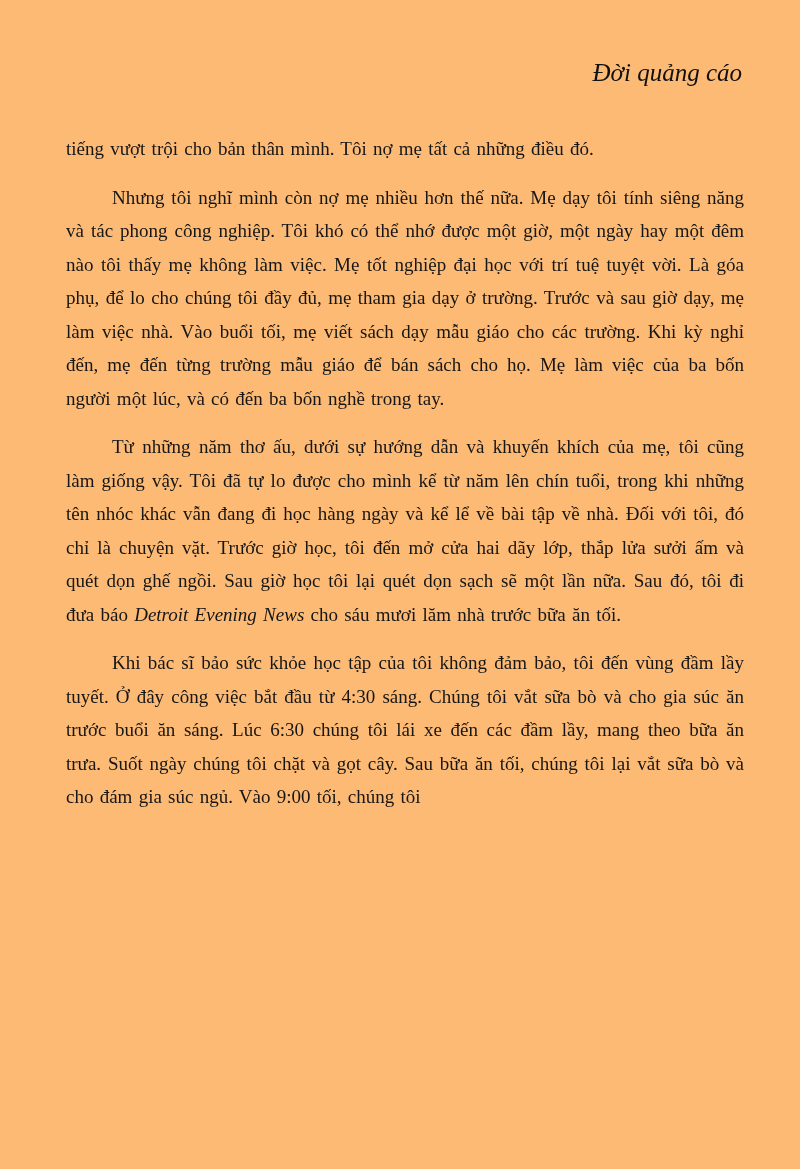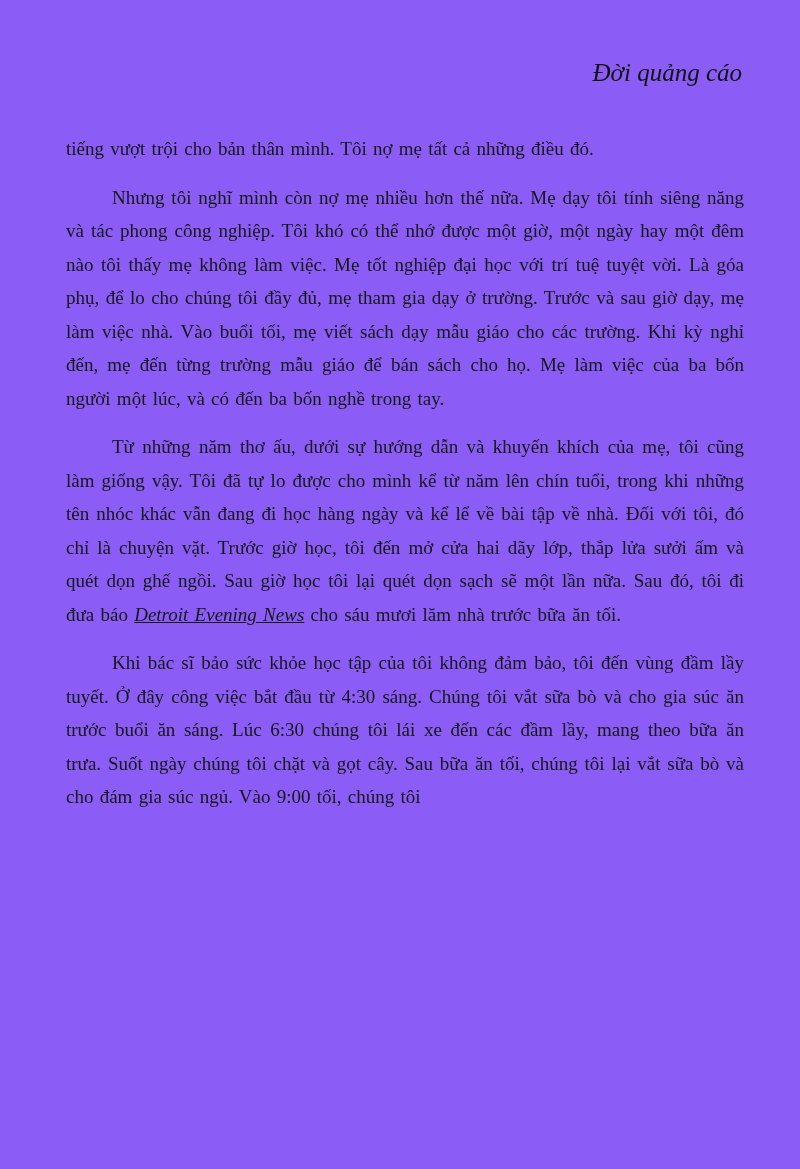--- a/index.html
+++ b/index.html
@@ -5,21 +5,21 @@
   html, body {
     margin: 0;
     padding: 0;
     background: #f6f6f4;
   }
   .page {
     position: relative;
     width: 800px;
     height: 1169px;
     margin: 0 auto;
-    background: #8b5cf6;
+    background: #fdba74;
     color: #161616;
     font-family: "Liberation Serif", "DejaVu Serif", serif;
     overflow: hidden;
     box-sizing: border-box;
     padding: 58px 56px 0 66px;
   }
   .running-header {
     text-align: right;
     font-style: italic;
     font-size: 25px;
@@ -34,21 +34,20 @@
     text-align: justify;
     text-indent: 46px;
     margin: 0 0 15px 0;
     word-spacing: 1.5px;
   }
   .content p.no-indent {
     text-indent: 0;
   }
   .italic {
     font-style: italic;
-    text-decoration: underline;
   }
 </style>
 </head>
 <body>
 
 <div class="page">
   <div class="running-header">Đời quảng cáo</div>
 
   <div class="content">
     <p class="no-indent">tiếng vượt trội cho bản thân mình. Tôi nợ mẹ tất cả những điều đó.</p>

